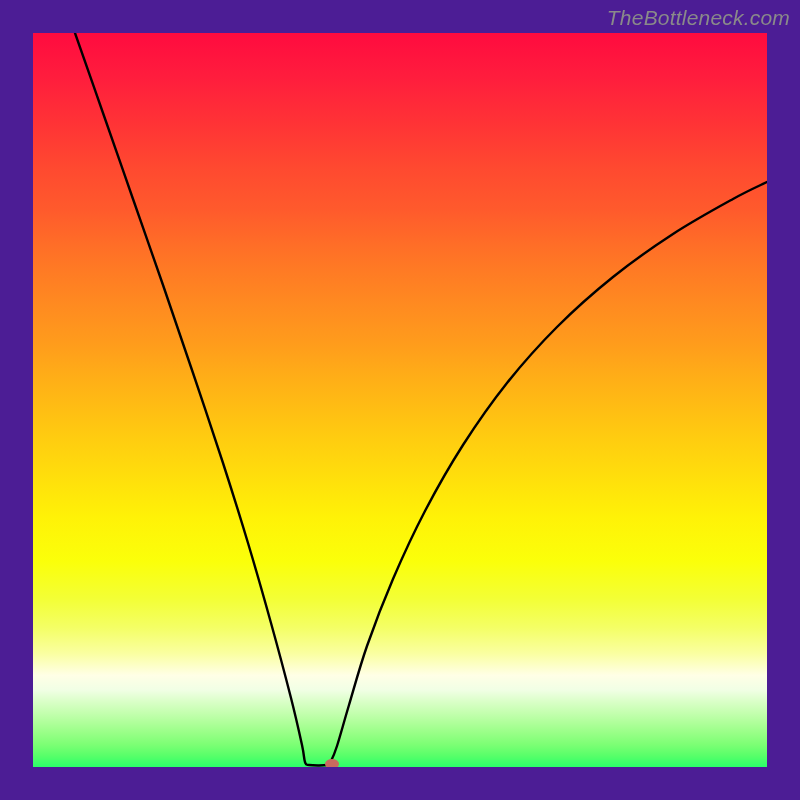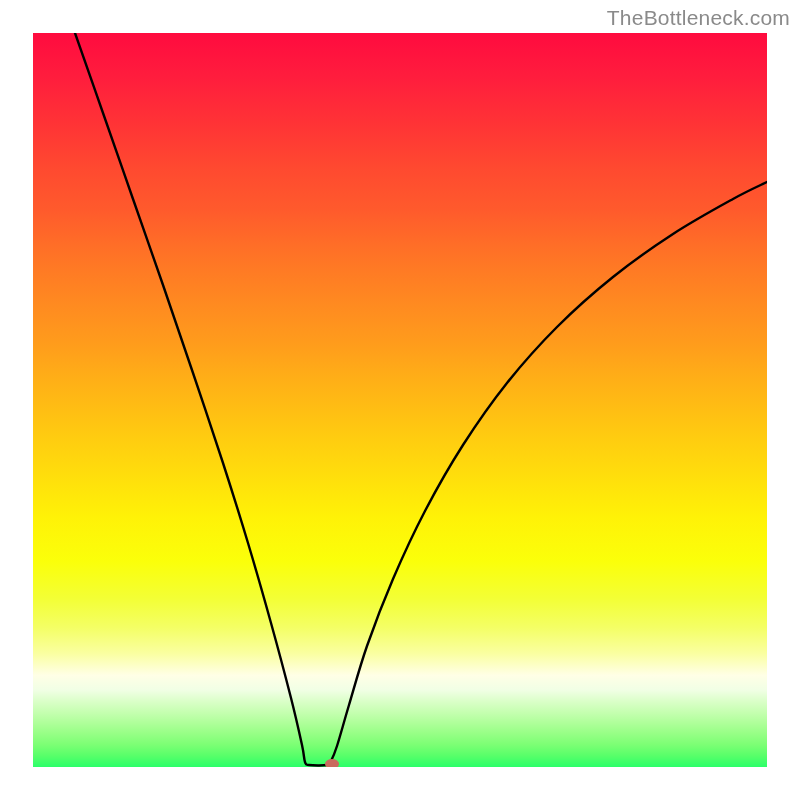--- a/index.html
+++ b/index.html
@@ -10,21 +10,22 @@
     background: #000;
     overflow: hidden;
     font-family: Arial, Helvetica, sans-serif;
   }
   .frame {
     position: absolute;
     left: 0;
     top: 0;
     width: 800px;
     height: 800px;
-    background: #ffffff;
+    background: #4c1d95;
+    font-style: italic;
   }
   .plot-area {
     position: absolute;
     left: 33px;
     top: 33px;
     width: 734px;
     height: 734px;
     overflow: hidden;
   }
   .gradient-bg {

